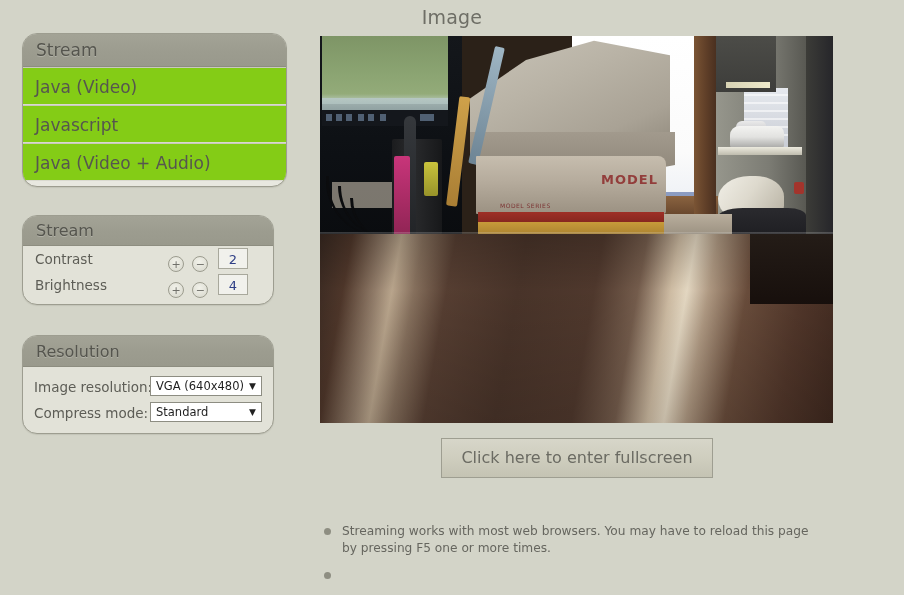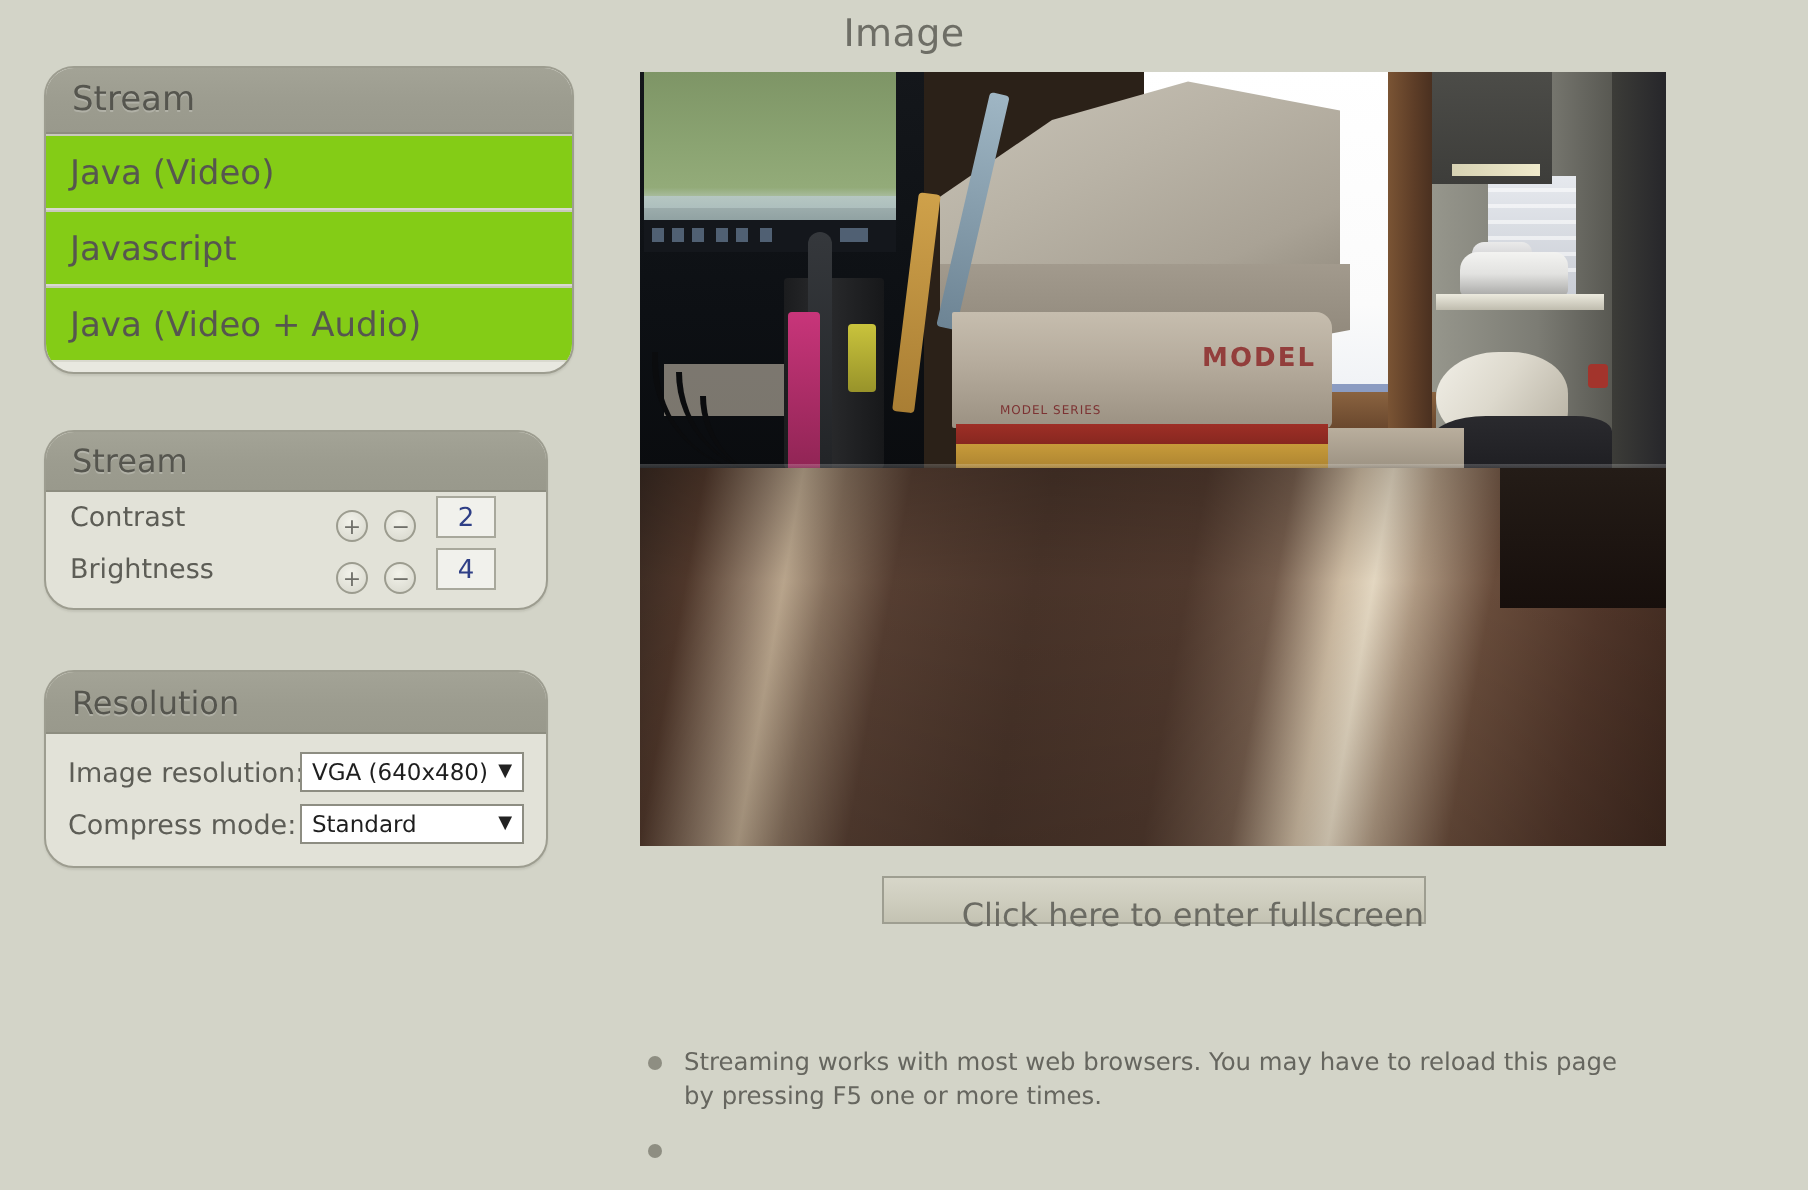--- a/index.html
+++ b/index.html
@@ -379,26 +379,26 @@
     left: 430px; top: 198px; width: 83px; height: 70px;
     background: linear-gradient(to bottom, #241c17, #170f0c);
   }
 
   
   #fullscreen-btn {
     position: absolute;
     left: 441px;
     top: 438px;
     width: 272px;
-    height: 24px;
+    height: 40px;
     background: linear-gradient(to bottom, #d7d6c9 0%, #cfcebf 48%, #c4c3b3 100%);
     border: 1px solid #9e9e91;
     color: #6b6b63;
     font-size: 16px;
-    text-align: right;
+    text-align: center;
     line-height: 38px;
     box-sizing: border-box;
     cursor: pointer;
     font-family: "DejaVu Sans", sans-serif;
   }
 
   
   #notes {
     position: absolute;
     left: 322px;

